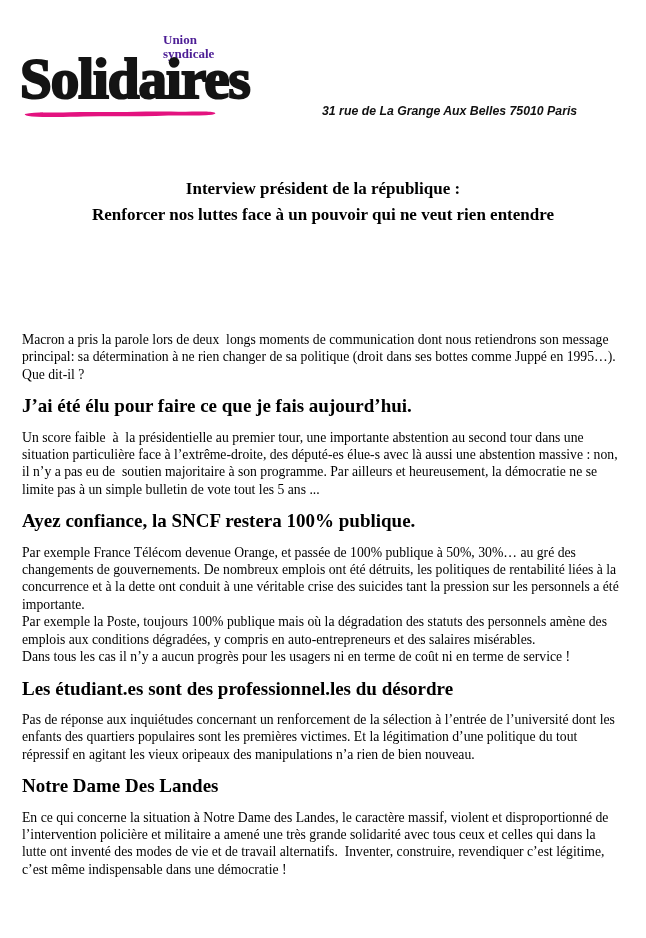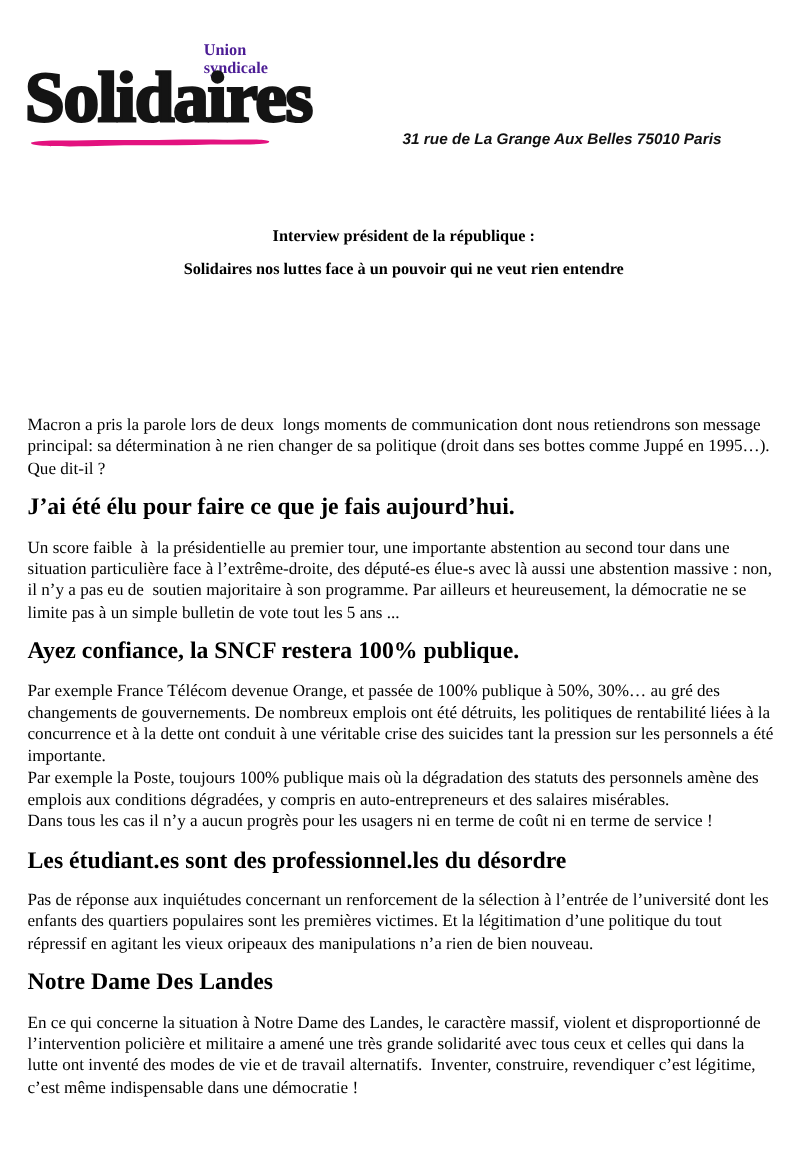--- a/index.html
+++ b/index.html
@@ -67,21 +67,21 @@
   }
 
   
   .title-block {
     position: absolute;
     top: 176px;
     left: 0;
     width: 100%;
     text-align: center;
     font-weight: bold;
-    font-size: 13px;
+    font-size: 17px;
     line-height: 25.5px;
     color: #000;
   }
 
   
   .content {
     position: absolute;
     top: 331px;
     left: 22px;
     width: 601px;
@@ -115,21 +115,21 @@
     </svg>
   </div>
 
   <div class="address-block">
     <div>31 rue de La Grange Aux Belles 75010 Paris</div>
   </div>
 </header>
 
 <div class="title-block">
   <div>Interview président de la république :</div>
-  <div>Solidaires nos luttes face à un pouvoir qui ne veut rien entendre</div>
+  <div>Renforcer nos luttes face à un pouvoir qui ne veut rien entendre</div>
 </div>
 
 <main class="content">
   <p class="para">Macron a pris la parole lors de deux  longs moments de communication dont nous retiendrons son message principal: sa détermination à ne rien changer de sa politique (droit dans ses bottes comme Juppé en 1995…). Que dit-il ?</p>
 
   <h2 class="heading">J’ai été élu pour faire ce que je fais aujourd’hui.</h2>
   <p class="para">Un score faible  à  la présidentielle au premier tour, une importante abstention au second tour dans une situation particulière face à l’extrême-droite, des député-es élue-s avec là aussi une abstention massive : non, il n’y a pas eu de  soutien majoritaire à son programme. Par ailleurs et heureusement, la démocratie ne se limite pas à un simple bulletin de vote tout les 5 ans ...</p>
 
   <h2 class="heading">Ayez confiance, la SNCF restera 100% publique.</h2>
   <p class="para">Par exemple France Télécom devenue Orange, et passée de 100% publique à 50%, 30%… au gré des changements de gouvernements. De nombreux emplois ont été détruits, les politiques de rentabilité liées à la concurrence et à la dette ont conduit à une véritable crise des suicides tant la pression sur les personnels a été importante.</p>

